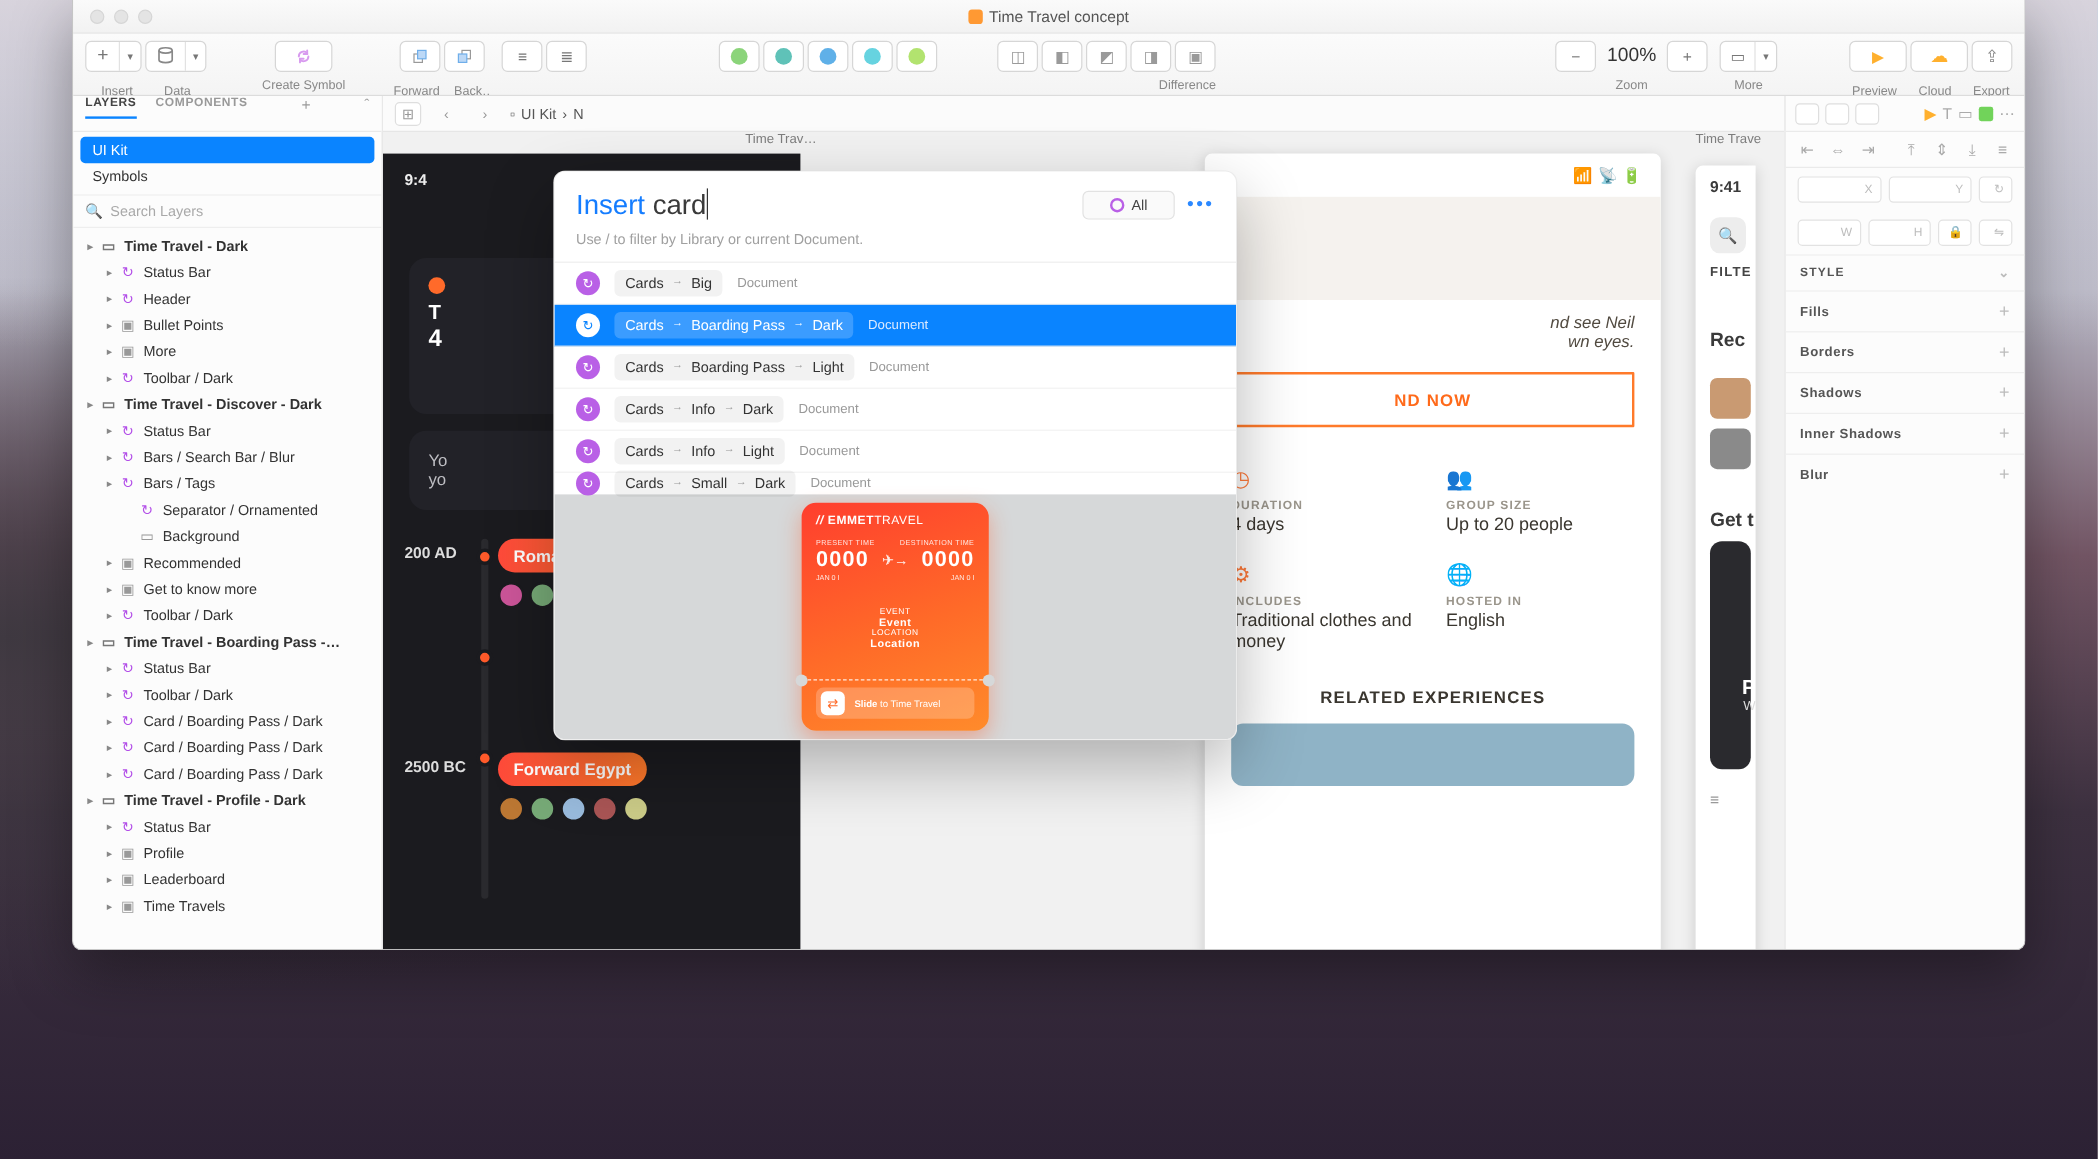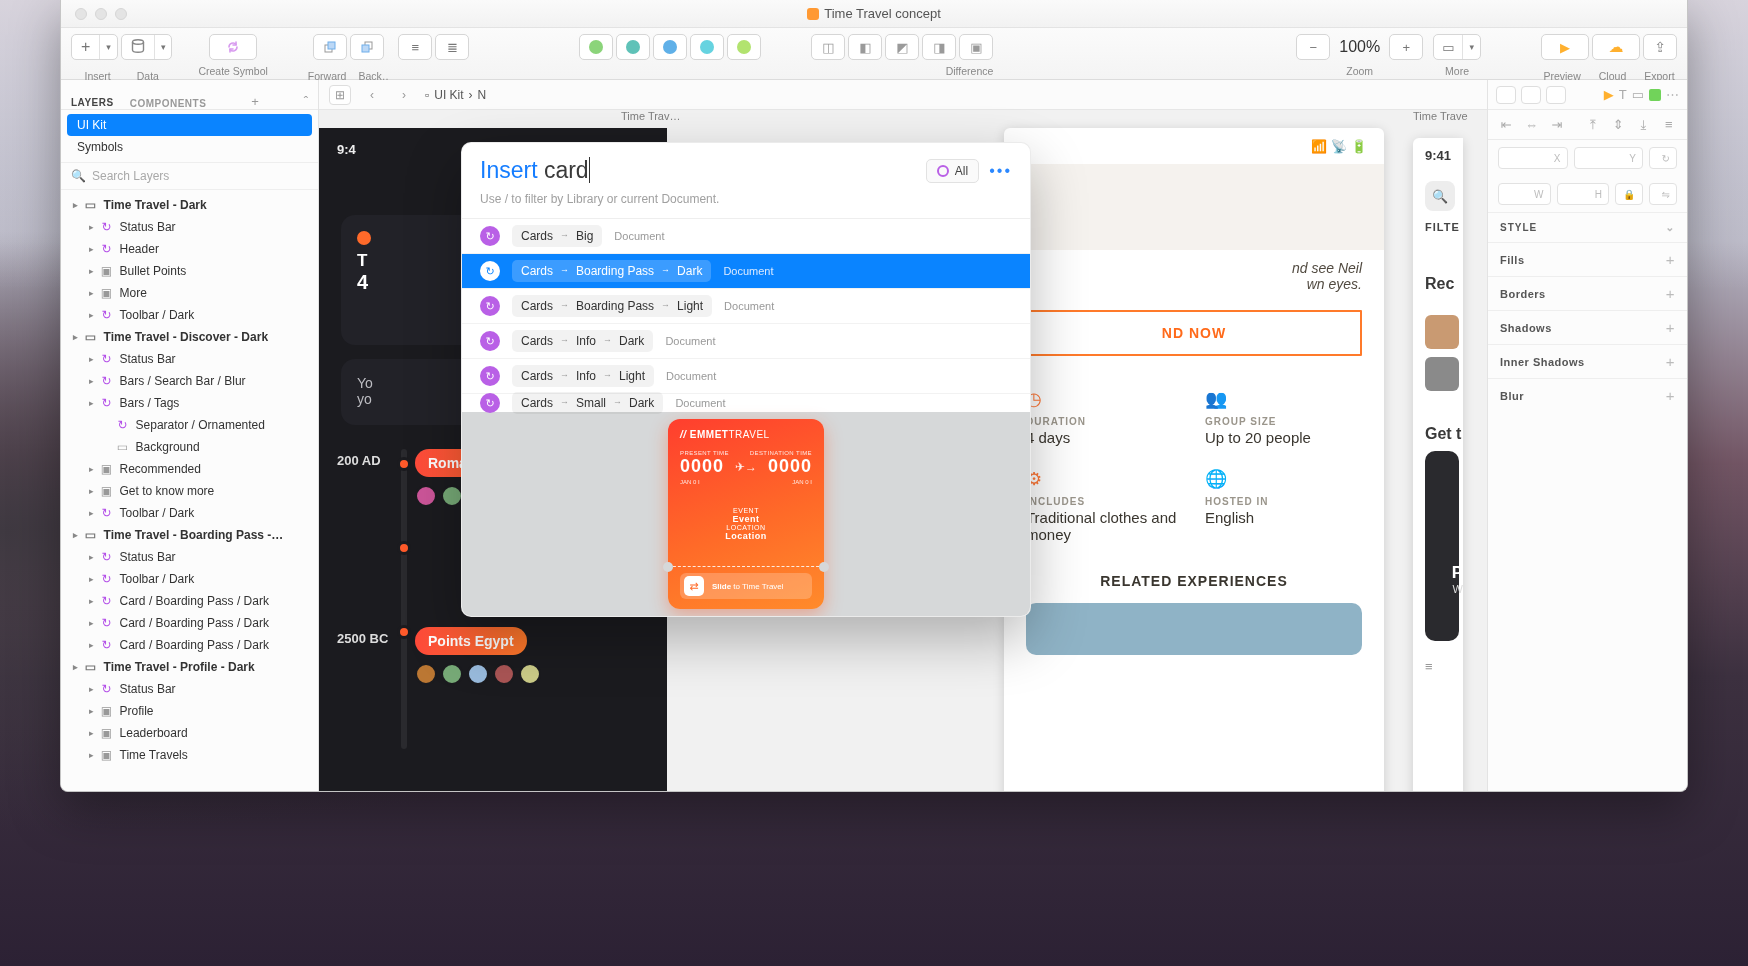--- a/index.html
+++ b/index.html
@@ -18,21 +18,21 @@
 .tb-group{display:flex;gap:3px;align-items:flex-start}
 .tb-btn{height:26px;min-width:34px;background:#fff;border:1px solid #d6d6d6;border-radius:5px;display:flex;align-items:center;justify-content:center;color:#777}
 .tb-btn.wide{min-width:48px}
 .tb-btn.split{display:flex;padding:0}
 .tb-btn .caret{font-size:9px;padding:0 6px;border-left:1px solid #e2e2e2;height:100%;display:flex;align-items:center}
 .tb-svg{width:16px;height:16px}
 .zoom-txt{font-size:16px;color:#333;padding:0 6px}
 .spacer{flex:1}
 .workarea{flex:1;display:flex;min-height:0;position:relative}
 .left-panel{width:258px;background:#fcfcfc;border-right:1px solid #e3e3e3;display:flex;flex-direction:column;position:relative;z-index:2}
-.lp-tabs{display:flex;align-items:flex-end;height:30px;border-bottom:1px solid #e9e9e9;padding:0 10px;gap:16px;background:#fcfcfc}
+.lp-tabs{display:flex;align-items:flex-start;height:30px;border-bottom:1px solid #e9e9e9;padding:0 10px;gap:16px;background:#fcfcfc}
 .lp-tab{font-size:10px;letter-spacing:.5px;font-weight:700;color:#999}
 .lp-tab.active{color:#444;border-bottom:2px solid #0a84ff;padding-bottom:6px;margin-bottom:-7px}
 .lp-tabs .rb{margin-left:auto;color:#9a9a9a;font-size:13px}
 .lp-pages{padding:4px 6px;border-bottom:1px solid #eee}
 .lp-page{height:22px;display:flex;align-items:center;padding:0 10px;font-size:12px;color:#333;border-radius:4px}
 .lp-page.sel{background:#0a84ff;color:#fff}
 .lp-search{padding:6px 10px;border-bottom:1px solid #eee;display:flex;align-items:center;gap:6px;color:#a9a9a9;font-size:12px}
 .lp-tree{flex:1;overflow:auto;padding:4px 0}
 .row{height:22px;display:flex;align-items:center;padding-left:10px;gap:6px;font-size:12px;color:#333}
 .row .disc{font-size:9px;color:#888}
@@ -92,21 +92,21 @@
 .sect{padding:8px 12px;border-top:1px solid #eee;display:flex;align-items:center;justify-content:space-between;font-size:11px;color:#555;letter-spacing:.5px;font-weight:700}
 .sect .plus{color:#bbb;font-weight:400;font-size:15px}
 .style-h{font-size:10px;letter-spacing:1px}
 
 .popover{position:absolute;left:400px;top:62px;width:570px;background:#fff;border-radius:10px;box-shadow:0 22px 55px rgba(0,0,0,.28);z-index:10;overflow:hidden;border:1px solid rgba(0,0,0,.08)}
 .pop-head{display:flex;align-items:center;padding:14px 18px 4px;gap:10px}
 .pop-in{flex:1;font-size:23px;font-weight:500;outline:none;border:none}
 .pop-in .bl{color:#157dff}
 .pop-in .cur{border-right:1.5px solid #333;animation:blink 1s step-end infinite}
 @keyframes blink{50%{border-color:transparent}}
-.pill{height:24px;padding:0 10px;border:1px solid #e2e2e2;border-radius:5px;display:flex;align-items:center;gap:6px;font-size:12px;color:#444;background:#fafafa}
+.pill{height:24px;padding:0 22px;border:1px solid #e2e2e2;border-radius:5px;display:flex;align-items:center;gap:6px;font-size:12px;color:#444;background:#fafafa}
 .dots{font-size:16px;letter-spacing:2px;color:#2b88ff}
 .pill .pc{width:12px;height:12px;border:2px solid #b960e6;border-radius:50%}
 .pop-sub{padding:4px 18px 12px;font-size:12px;color:#a0a0a0;border-bottom:1px solid #eee}
 .pop-list{}
 .prow{height:35px;display:flex;align-items:center;padding:0 18px;gap:12px;font-size:13px;color:#333;border-bottom:1px solid #f2f2f2;cursor:pointer}
 .prow.sel{background:#0a84ff;color:#fff}
 .prow .ci{width:20px;height:20px;border-radius:50%;background:#b960e6;color:#fff;display:flex;align-items:center;justify-content:center;font-size:11px}
 .prow.sel .ci{background:#fff;color:#0a84ff}
 .prow .chips{background:rgba(0,0,0,.05);border-radius:5px;padding:4px 9px;font-size:12px;display:flex;align-items:flex-start;gap:7px}
 .prow.sel .chips{background:rgba(255,255,255,.2)}
@@ -170,21 +170,21 @@
               </svg></span>
             <span class="caret">▾</span>
           </div>
       </div>
       <div style="display:flex;gap:26px;margin-top:5px">
           <div class="cap">Insert</div>
           <div class="cap">Data</div>
         </div>
     </div>
 
-    <div class="tb-sec" style="margin-left:16px">
+    <div class="tb-sec" style="margin-left:36px">
       <div class="tb-btn wide">
           <svg class="tb-svg" viewBox="0 0 16 16">
             <path d="M4 8a4 4 0 0 1 7-2.6M12 8a4 4 0 0 1-7 2.6" fill="none" stroke="#d89bef" stroke-width="1.6" stroke-linecap="round"></path>
             <path d="M11 3v3h-3M5 13v-3h3" fill="none" stroke="#d89bef" stroke-width="1.6" stroke-linecap="round"></path>
           </svg>
         </div>
       <div class="cap">Create Symbol</div>
     </div>
 
     <div class="tb-sec" style="margin-left:30px">
@@ -471,21 +471,21 @@
            <div id="timeline">
                 <div class="timeline-item" style="top: 0px;"><div class="ti-date">200 AD</div>
     <div class="ti-pill">Roman Empire</div>
     <div class="ti-avs">
                     <div class="av" style="background:#c59"></div>
                     <div class="av" style="background:#7a7"></div>
                     <div class="av" style="background:#9bd"></div>
                     <div class="av" style="background:#e95"></div>
                   </div></div>
                 <div class="timeline-item" style="top: 84px;"><div class="ti-date">2500 BC</div>
-    <div class="ti-pill">Points Egypt</div>
+    <div class="ti-pill">Forward Egypt</div>
     <div class="ti-avs">
                     <div class="av" style="background:#b73"></div>
                     <div class="av" style="background:#7a7"></div>
                     <div class="av" style="background:#9bd"></div>
                     <div class="av" style="background:#a55"></div>
                     <div class="av" style="background:#cc8"></div>
                   </div></div>
               </div>
           <div class="dot" style="top: 8px;"></div>
               <div class="dot" style="top: 92px;"></div>

